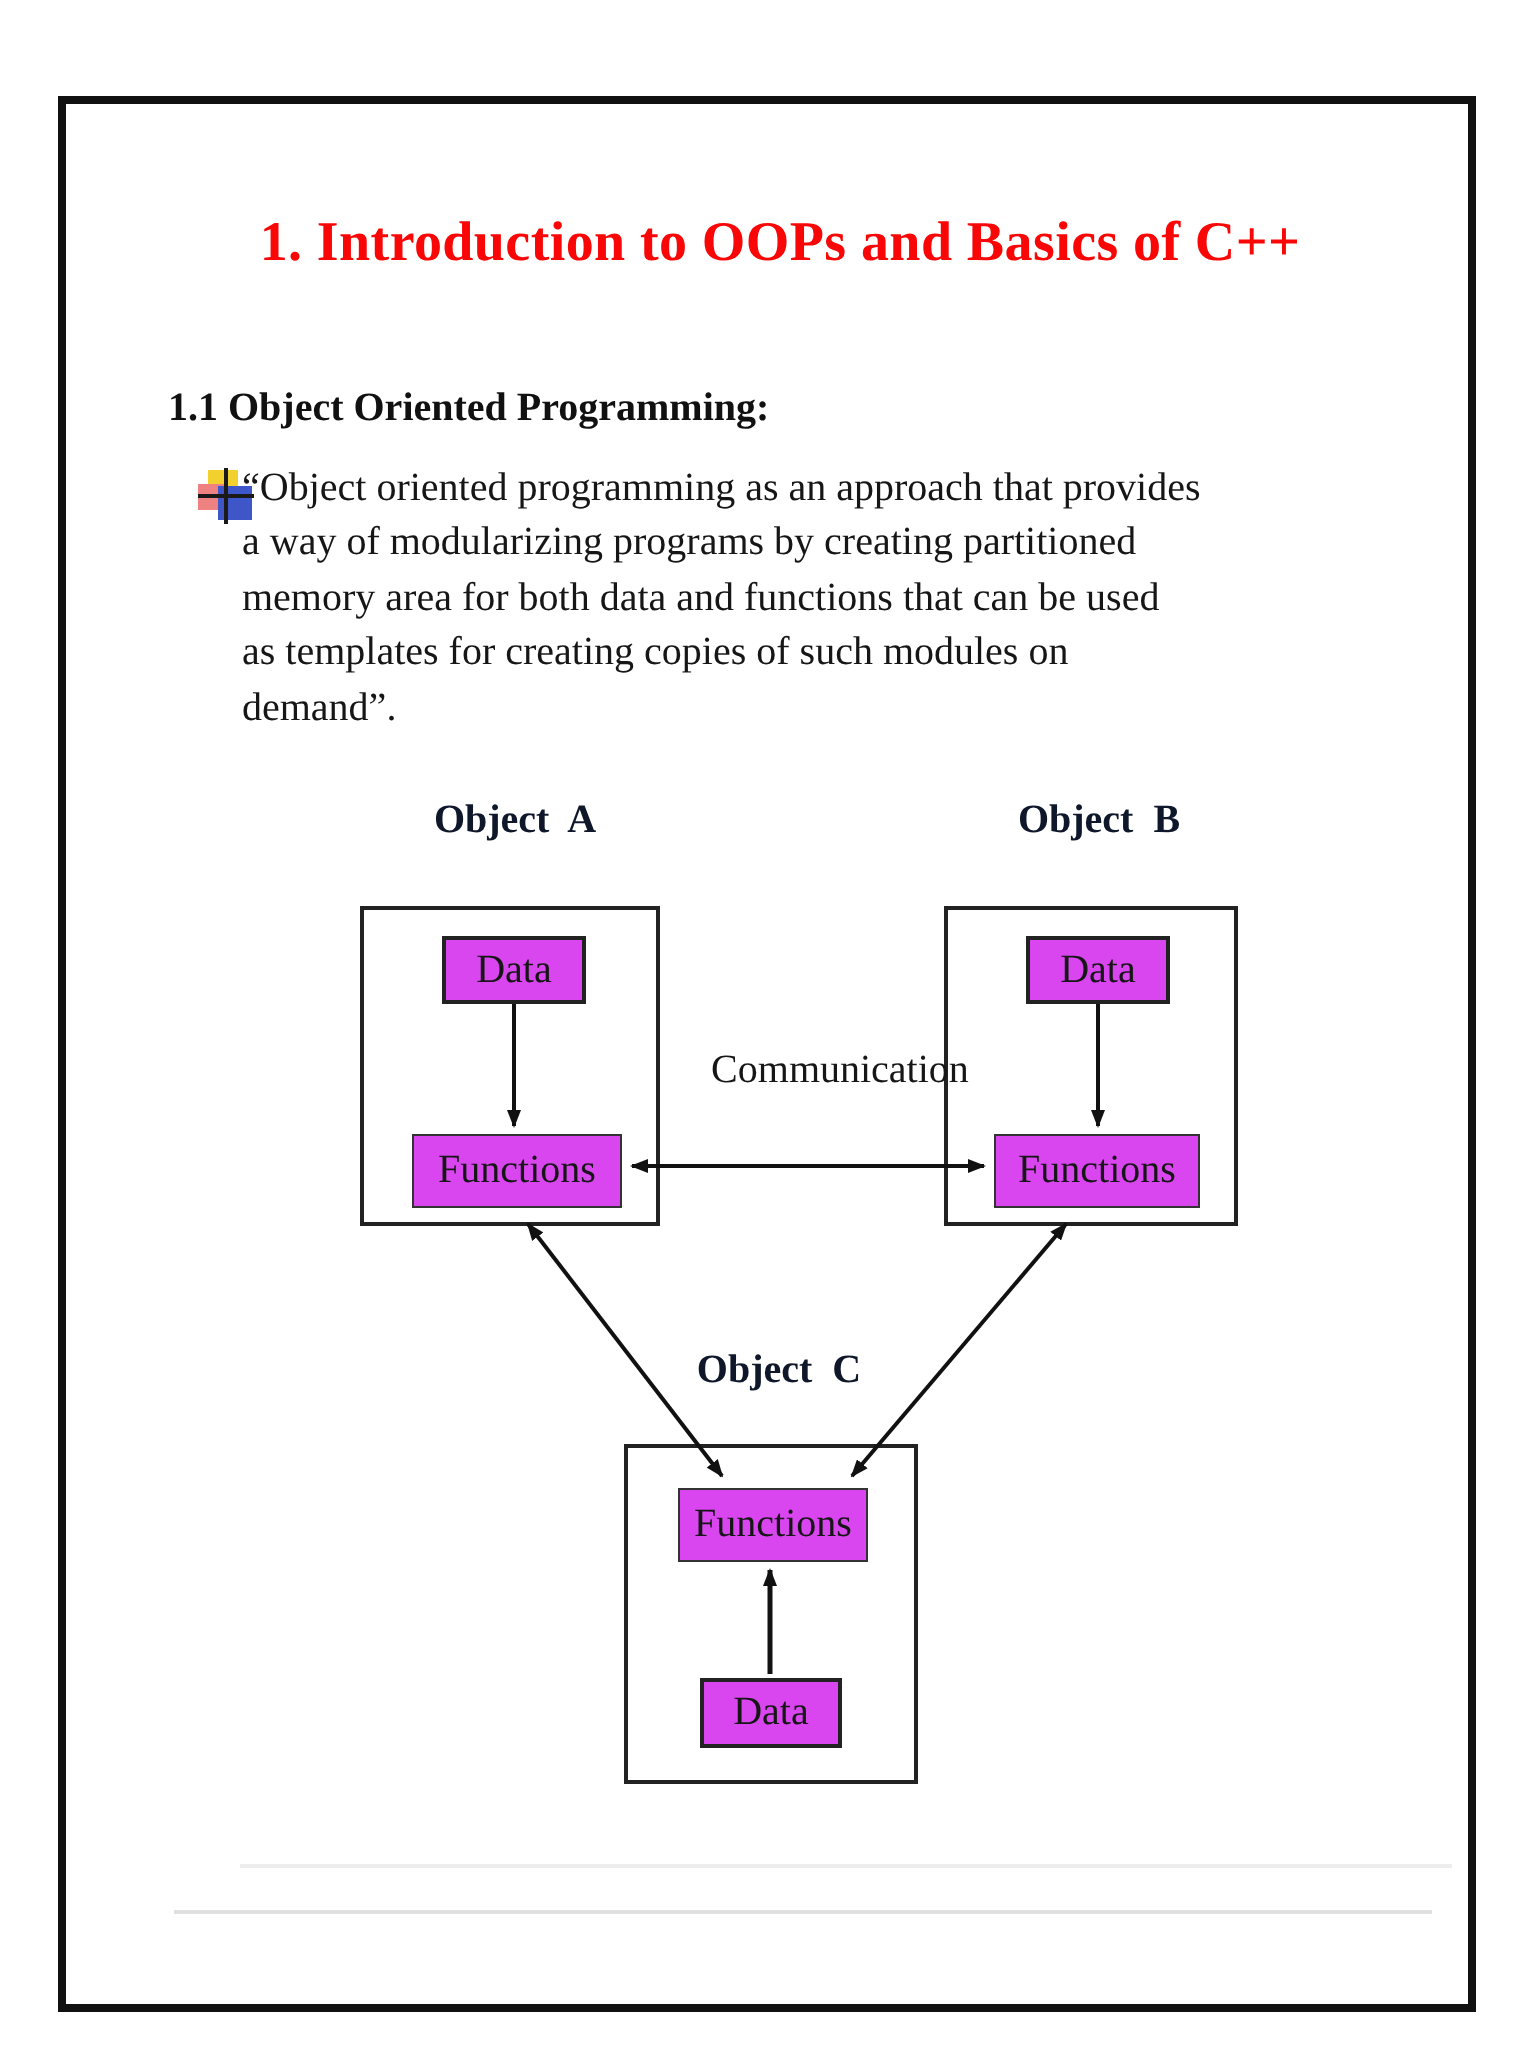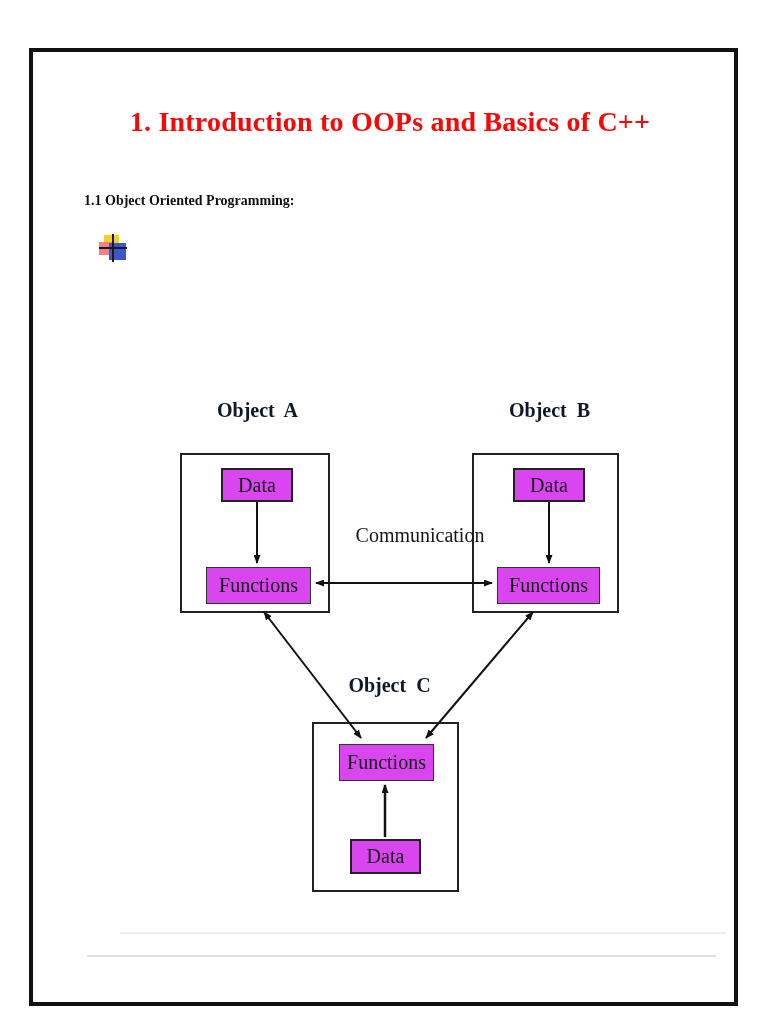--- a/index.html
+++ b/index.html
@@ -26,21 +26,21 @@
     left: 60px; top: 90px; width: 660px;
     text-align: center;
     font-size: 28px;
     font-weight: bold;
     color: #f90606;
     letter-spacing: 0.2px;
   }
   .section-heading {
     position: absolute;
     left: 84px; top: 177px;
-    font-size: 14px;
+    font-size: 20px;
     font-weight: bold;
     color: #111111;
   }
   
   .bullet { position: absolute; left: 99px; top: 218px; width: 28px; height: 28px; }
   .bullet .sq { position: absolute; }
   .bullet .sq-yellow { left: 5px; top: 1px; width: 15px; height: 12px; background: #f2d12e; }
   .bullet .sq-red    { left: 0px; top: 8px; width: 13px; height: 13px; background: #ee8181; }
   .bullet .sq-blue   { left: 10px; top: 9px; width: 17px; height: 17px; background: #3f56c8; }
   .bullet .bar-v { position: absolute; left: 13px; top: 0; width: 2px; height: 28px; background: #1a1a1a; }
@@ -119,20 +119,25 @@
   <div class="section-heading">1.1 Object Oriented Programming:</div>
 
   <div class="bullet">
     <span class="sq sq-yellow"></span>
     <span class="sq sq-red"></span>
     <span class="sq sq-blue"></span>
     <span class="bar-v"></span>
     <span class="bar-h"></span>
   </div>
 
+  <div class="bullet-paragraph">“Object oriented programming as an approach that provides
+a way of modularizing programs by creating partitioned
+memory area for both data and functions that can be used
+as templates for creating copies of such modules on
+demand”.</div>
 
   <div class="obj-label lbl-a">Object A</div>
   <div class="obj-label lbl-b">Object B</div>
   <div class="obj-label lbl-c">Object C</div>
 
   <div class="outer-box box-a"></div>
   <div class="outer-box box-b"></div>
   <div class="outer-box box-c"></div>
 
   <div class="inner-box data-box data-a">Data</div>

